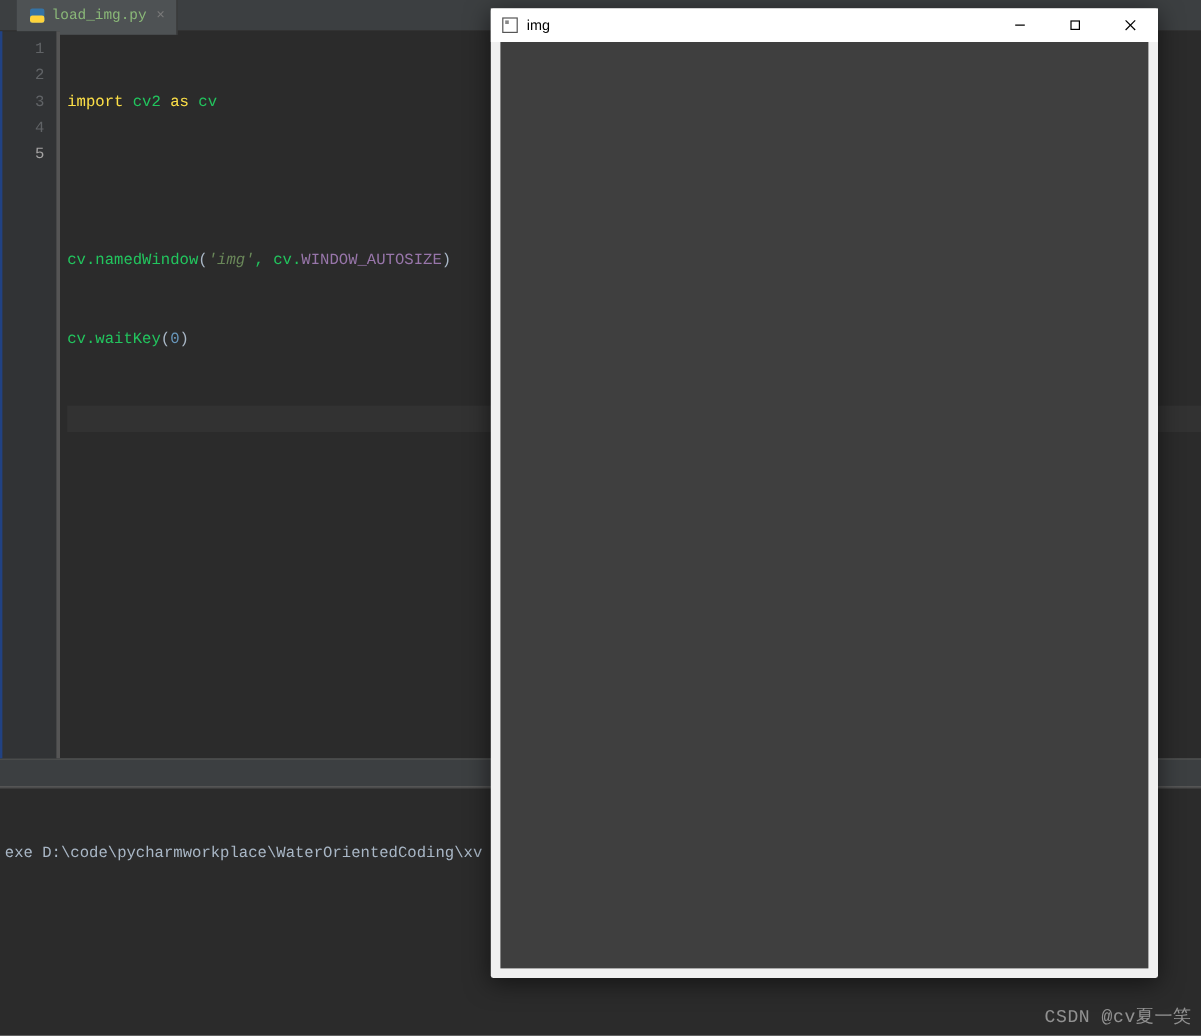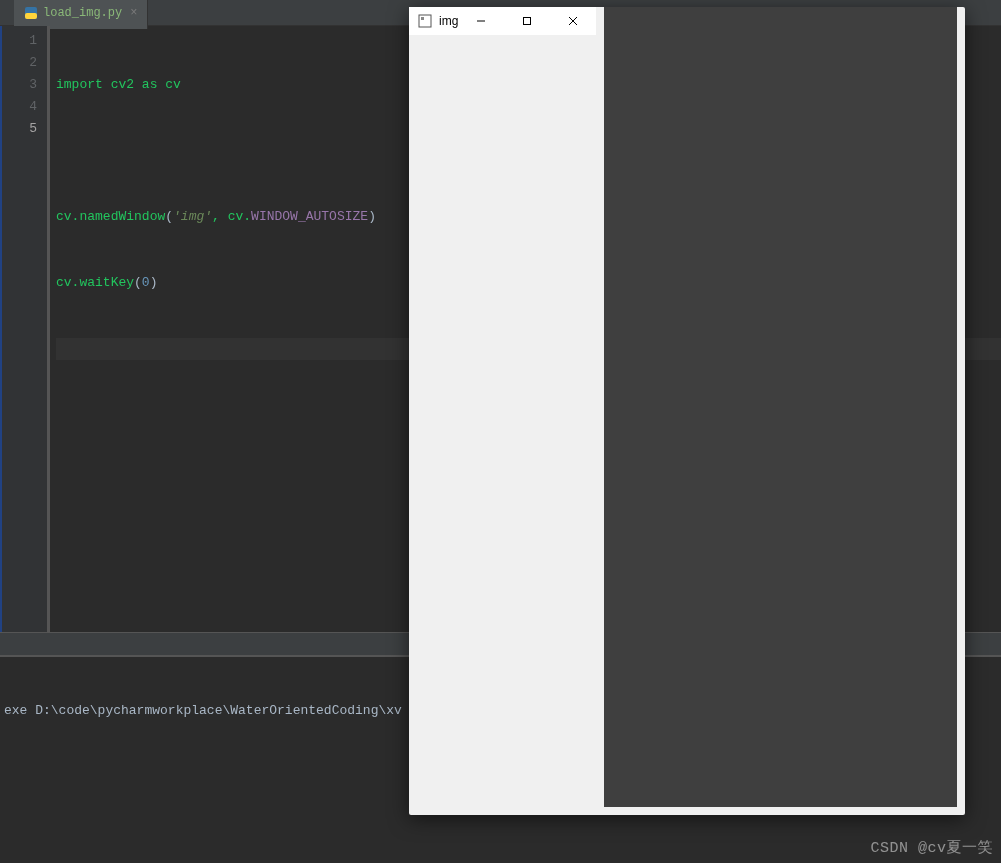--- a/index.html
+++ b/index.html
@@ -61,21 +61,21 @@
     .gutter .current { color: #a4a3a3; }
     .code {
       flex: 1;
       padding-top: 4px;
       padding-left: 6px;
       line-height: 22px;
       white-space: pre;
     }
     .code-line { height: 22px; }
     .current-line { background: #323232; }
-    .kw { color: #22c55e; }
+    .kw { color: #fde047; }
     .ident { color: #22c55e; }
     .str { color: #6a8759; font-style: italic; }
     .num { color: #6897bb; }
     .mem { color: #9876aa; text-align: center; }
     .paren { color: #a9b7c6; }
     .separator {
       height: 24px;
       background: #3c3f41;
       border-top: 1px solid #555;
       border-bottom: 1px solid #555;
@@ -93,20 +93,21 @@
     }
     .img-window {
       position: absolute;
       left: 409px;
       top: 7px;
       width: 556px;
       height: 808px;
       background: #f0f0f0;
       box-shadow: 0 4px 20px rgba(0,0,0,0.55);
       display: flex;
+      flex-direction: column;
       border-radius: 2px;
     }
     .titlebar {
       height: 28px;
       background: #ffffff;
       display: flex;
       align-items: center;
       padding-left: 8px;
       font-family: "Segoe UI", Arial, sans-serif;
       font-size: 12px;

